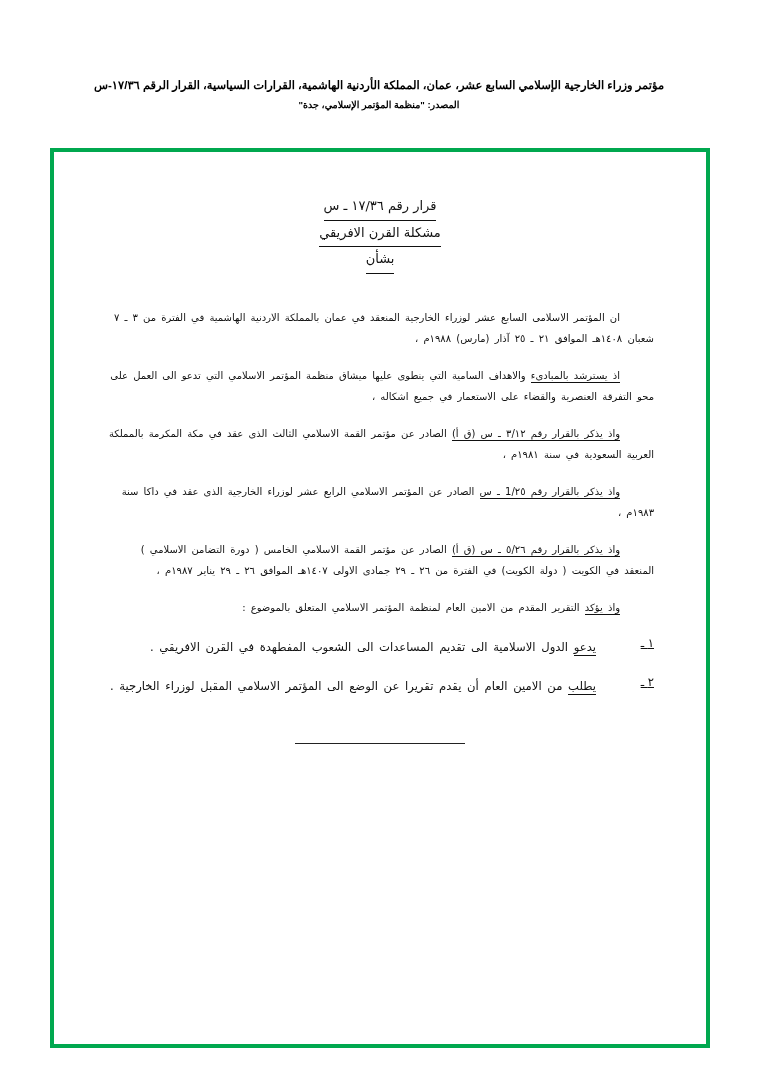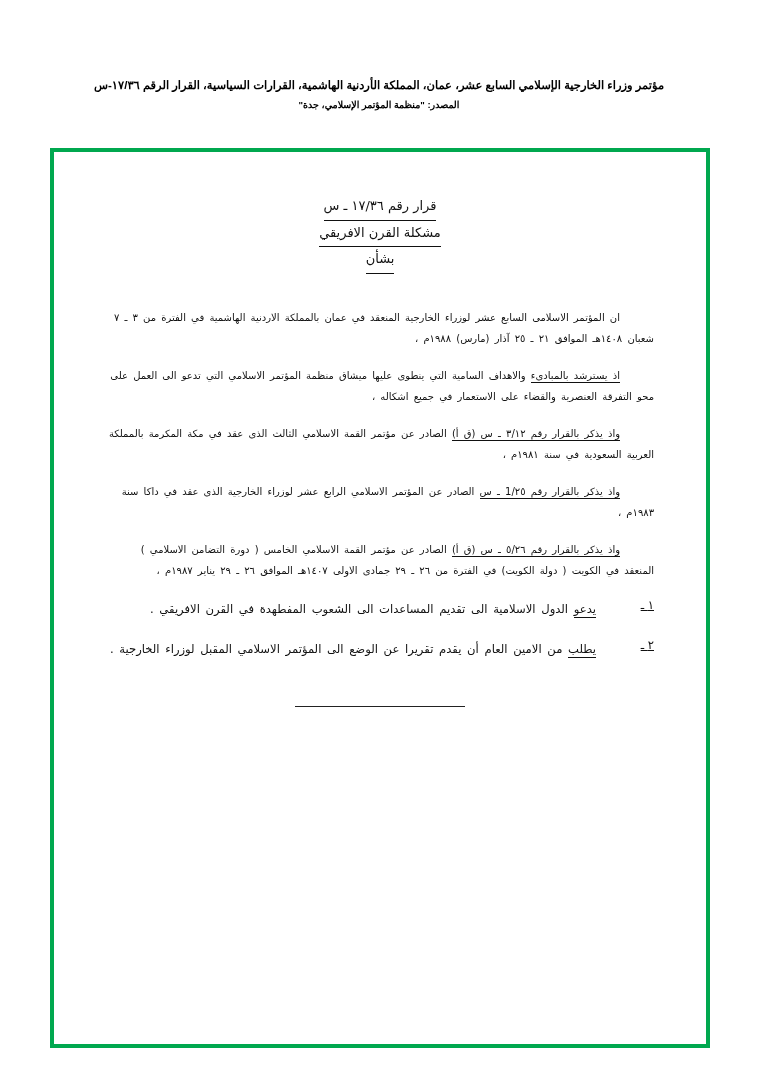--- a/index.html
+++ b/index.html
@@ -171,20 +171,21 @@
 
       <p class="para indent"><span class="u">اذ يسترشد بالمبادىء</span> <span>والاهداف السامية التي ينطوى عليها ميشاق منظمة المؤتمر الاسلامي التي تدعو الى العمل على محو التفرقة العنصرية والقضاء على الاستعمار في جميع اشكاله ،</span></p>
 
       <p class="para indent"><span class="u">واذ يذكر بالقرار رقم ٣/١٢ ـ س (ق أ)</span> <span>الصادر عن مؤتمر القمة الاسلامي الثالث الذى عقد في مكة المكرمة بالمملكة العربية السعودية في سنة ١٩٨١م ،</span></p>
 
       <p class="para indent"><span class="u">واذ يذكر بالقرار رقم 1/٢٥ ـ س</span> <span>الصادر عن المؤتمر الاسلامي الرابع عشر لوزراء الخارجية الذى عقد في داكا سنة ١٩٨٣م ،</span></p>
 
 
       <p class="para indent"><span class="u">واذ يذكر بالقرار رقم ٥/٢٦ ـ س (ق أ)</span> <span>الصادر عن مؤتمر القمة الاسلامي الخامس ( دورة التضامن الاسلامي ) المنعقد في الكويت ( دولة الكويت) في الفترة من ٢٦ ـ ٢٩ جمادى الاولى ١٤٠٧هـ الموافق ٢٦ ـ ٢٩ يناير ١٩٨٧م ،</span></p>
 
+      <p class="para indent"><span class="u">واذ يؤكد</span> <span>التقرير المقدم من الامين العام لمنظمة المؤتمر الاسلامي المتعلق بالموضوع :</span></p>
 
       <div class="numbered">
         <div class="num">١ ـ</div>
         <div class="txt"><span class="u">يدعو</span> <span>الدول الاسلامية الى تقديم المساعدات الى الشعوب المفطهدة في القرن الافريقي .</span></div>
       </div>
 
       <div class="numbered">
         <div class="num">٢ ـ</div>
         <div class="txt"><span class="u">يطلب</span> <span>من الامين العام أن يقدم تقريرا عن الوضع الى المؤتمر الاسلامي المقبل لوزراء الخارجية .</span></div>
       </div>

